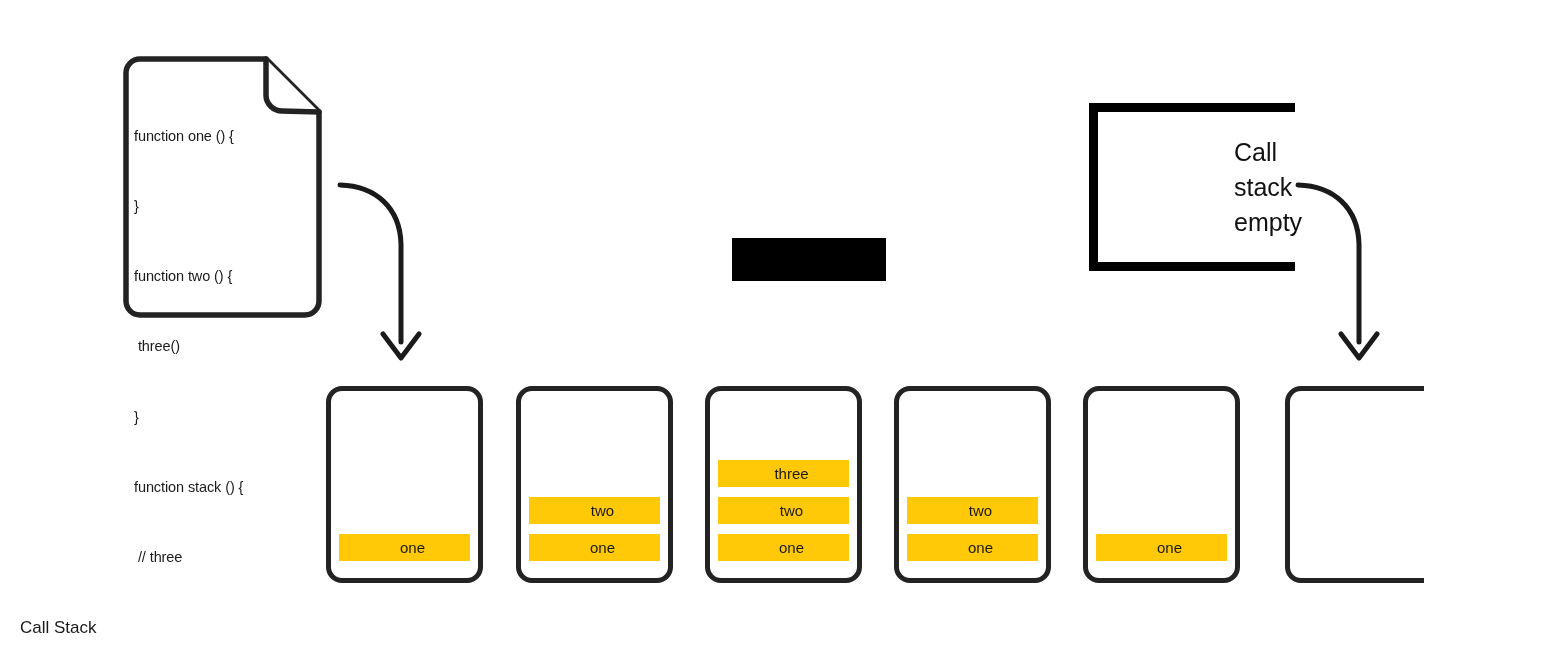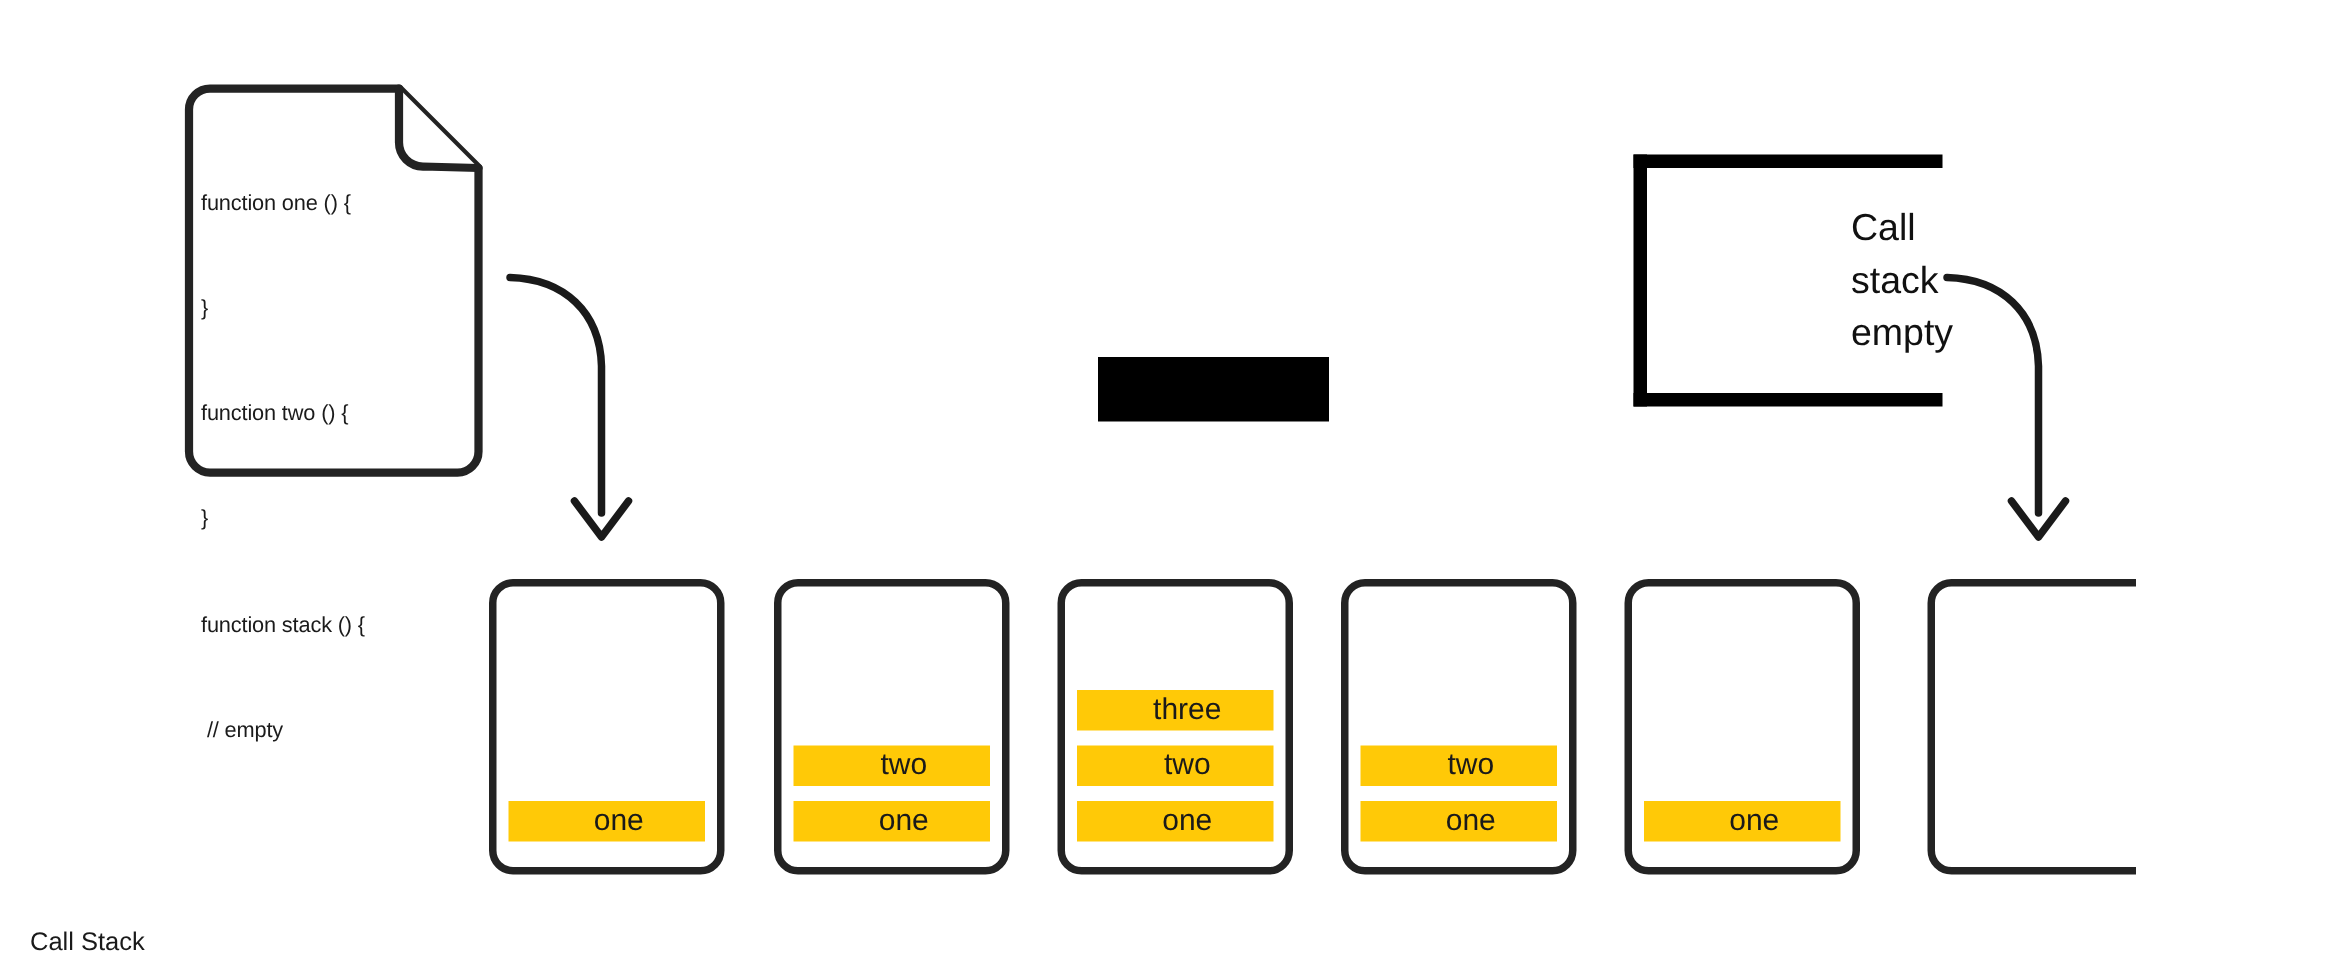--- a/index.html
+++ b/index.html
@@ -110,21 +110,21 @@
     right: 8px;
     bottom: 17px;
     display: flex;
     flex-direction: column-reverse;
     gap: 10px;
   }
   .stack-frame {
     height: 27px;
     line-height: 27px;
     text-align: center;
-    font-size: 20px;
+    font-size: 15px;
     color: #1a1a1a;
     background: #FFC907;
     padding-left: 16px;
   }
 
   .caption {
     position: absolute;
     left: 0;
     top: 618px;
     width: 1560px;
@@ -149,23 +149,24 @@
                A 14 14 0 0 1 185 262
                L 20 262
                A 14 14 0 0 1 6 248
                Z" fill="#ffffff" stroke="#232323" stroke-width="5.5" stroke-linejoin="round"></path>
       <path d="M 146 6 L 146 42 A 16 16 0 0 0 162 58 L 199 59" fill="#ffffff" stroke="#232323" stroke-width="5.5" stroke-linejoin="round" stroke-linecap="round"></path>
     </svg>
     <div class="code-lines">
       <span class="code-line">function one () {</span>
       <span class="code-line">}</span>
       <span class="code-line">function two () {</span>
+      <span class="code-line"> three()</span>
       <span class="code-line">}</span>
       <span class="code-line">function stack () {</span>
-      <span class="code-line"> // empty</span>
+      <span class="code-line"> // three</span>
       
       
     </div>
   </div>
 
   <svg id="arrow-left" class="curved-arrow" width="90" height="190" viewBox="0 0 90 190">
     <path d="M 2 3 C 38 4 62 26 63 62 L 63 160" fill="none" stroke="#1a1a1a" stroke-width="5" stroke-linecap="round"></path>
     <path d="M 45 152 L 63 176 L 81 152" fill="none" stroke="#1a1a1a" stroke-width="5" stroke-linecap="round" stroke-linejoin="round"></path>
   </svg>
 

